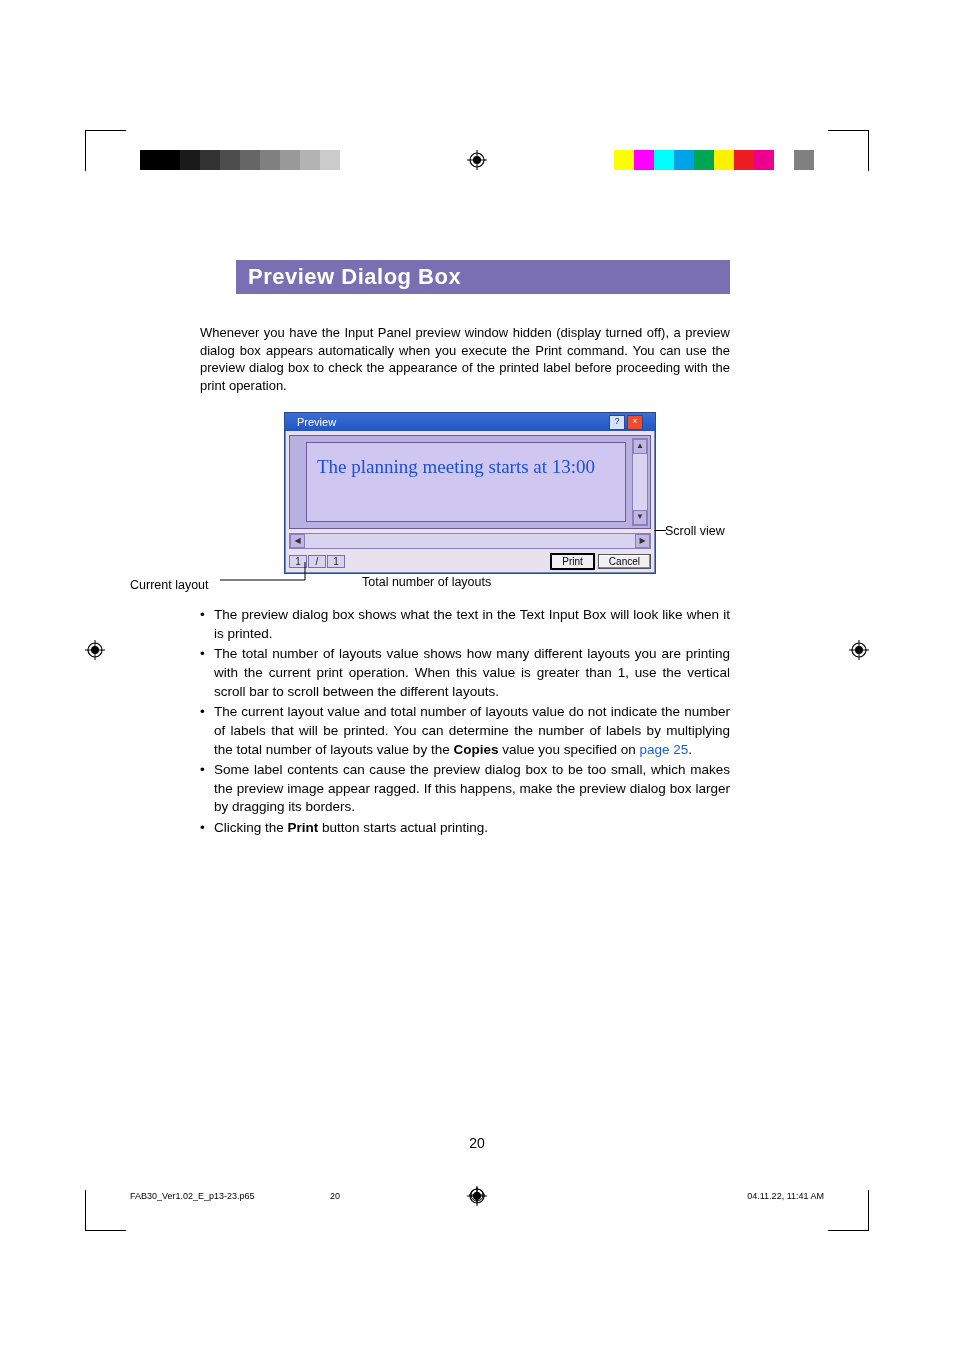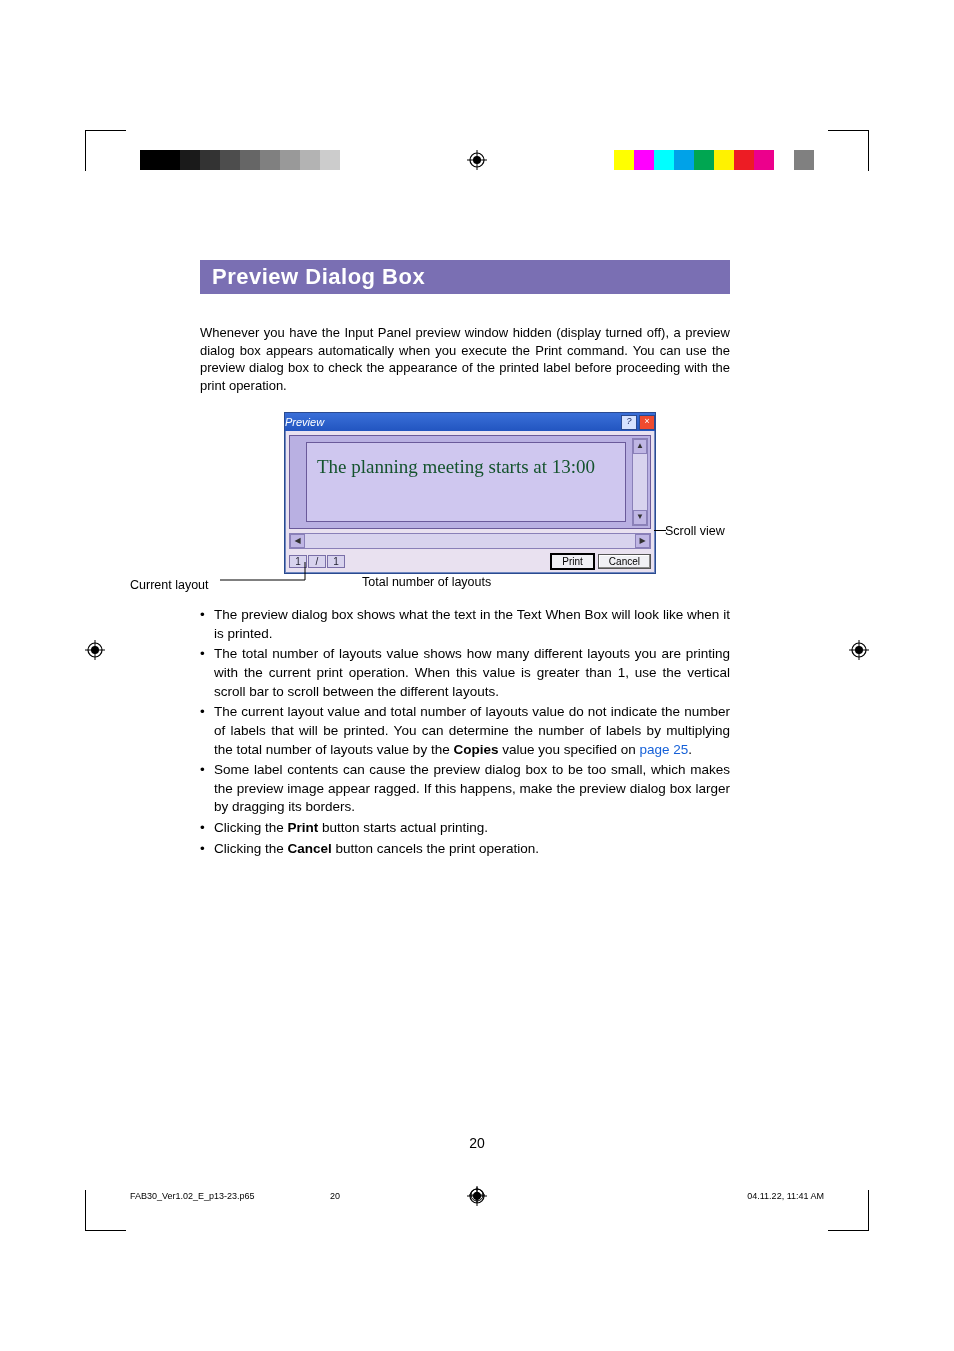--- a/index.html
+++ b/index.html
@@ -49,20 +49,21 @@
     width: 530px;
   }
   .heading {
     background: #7a6fb3;
     color: #fff;
     font-family: "Arial Narrow", Arial, sans-serif;
     font-weight: bold;
     font-size: 22px;
     padding: 4px 12px 4px 12px;
     letter-spacing: 0.5px;
+    margin-left: 36px;
   }
   .intro {
     margin-top: 30px;
     font-size: 13px;
     line-height: 1.35;
     text-align: justify;
   }
   .dialog-area {
     position: relative;
     margin: 18px 0 0 0;
@@ -74,26 +75,25 @@
     top: 0;
     width: 370px;
     border: 1px solid #2a4a90;
     background: #e9e1f0;
     box-shadow: 0 0 0 1px #6f88c0 inset;
   }
   .titlebar {
     background: linear-gradient(#3a6fd8,#2255c0);
     color: #fff;
     font-size: 11px;
-    padding: 2px 0;
+    padding: 2px 12px;
     display: flex;
     align-items: center;
     justify-content: space-between;
     height: 14px;
-    font-style: italic;
   }
   .titlebar .tbtns { display: flex; gap: 2px; }
   .tbtn {
     width: 14px; height: 13px;
     background: #d6e2ff;
     border: 1px solid #2a4a90;
     font-size: 9px; line-height: 11px; text-align: center;
     color: #1a2a60;
   }
   .tbtn.close { background: #ef4b2f; color: #fff; }
@@ -106,21 +106,21 @@
   }
   .label-box {
     position: absolute;
     left: 16px; top: 6px; right: 24px; bottom: 6px;
     background: #cfc7ef;
     border: 1px solid #6a5a9a;
     padding: 6px 10px;
     font-family: "Times New Roman", serif;
     font-size: 19px;
     line-height: 1.9;
-    color: #14532d;
+    color: #1d4ed8;
   }
   .vscroll {
     position: absolute;
     right: 2px; top: 2px; bottom: 2px; width: 14px;
     background: #d8d3ee;
     border: 1px solid #8a80b8;
   }
   .vscroll .up, .vscroll .down {
     position: absolute; left: 0; right: 0; height: 13px;
     background: #bfb6e4; border: 1px solid #8a80b8;
@@ -299,26 +299,25 @@
       <div class="callout-line" style="left:22px; top:168px; width:1px; height:-0px;"></div>
       <svg style="position:absolute; left:20px; top:150px;" width="110" height="30">
         <path d="M85 0 V18 H0" fill="none" stroke="#000" stroke-width="1"></path>
         <path d="M122 0 V18 H140" fill="none" stroke="#000" stroke-width="1"></path>
       </svg>
       <div class="callout" style="left:162px; top:163px;">Total number of layouts</div>
     </div>
 
     <div class="bullets">
       <ul id="bullet-ul">
-          <li>The preview dialog box shows what the text in the Text When Box will look like when it is printed.</li>
+          <li>The preview dialog box shows what the text in the Text Input Box will look like when it is printed.</li>
           <li>The total number of layouts value shows how many different layouts you are printing with the current print operation. When this value is greater than 1, use the vertical scroll bar to scroll between the different layouts.</li>
           <li>The current layout value and total number of layouts value do not indicate the number of labels that will be printed. You can determine the number of labels by multiplying the total number of layouts value by the <b>Copies</b> value you specified on <span class="link">page 25</span>.</li>
           <li>Some label contents can cause the preview dialog box to be too small, which makes the preview image appear ragged. If this happens, make the preview dialog box larger by dragging its borders.</li>
           <li>Clicking the <b>Print</b> button starts actual printing.</li>
-          <li>Clicking the <b>Cancel</b> button cancels the print operation.</li>
         </ul>
     </div>
   </div>
 
   <div class="page-num">20</div>
 
   <div class="footer-meta">
     <span>FAB30_Ver1.02_E_p13-23.p65</span>
     <span style="position:absolute; left:200px;">20</span>
     <span class="mid">

